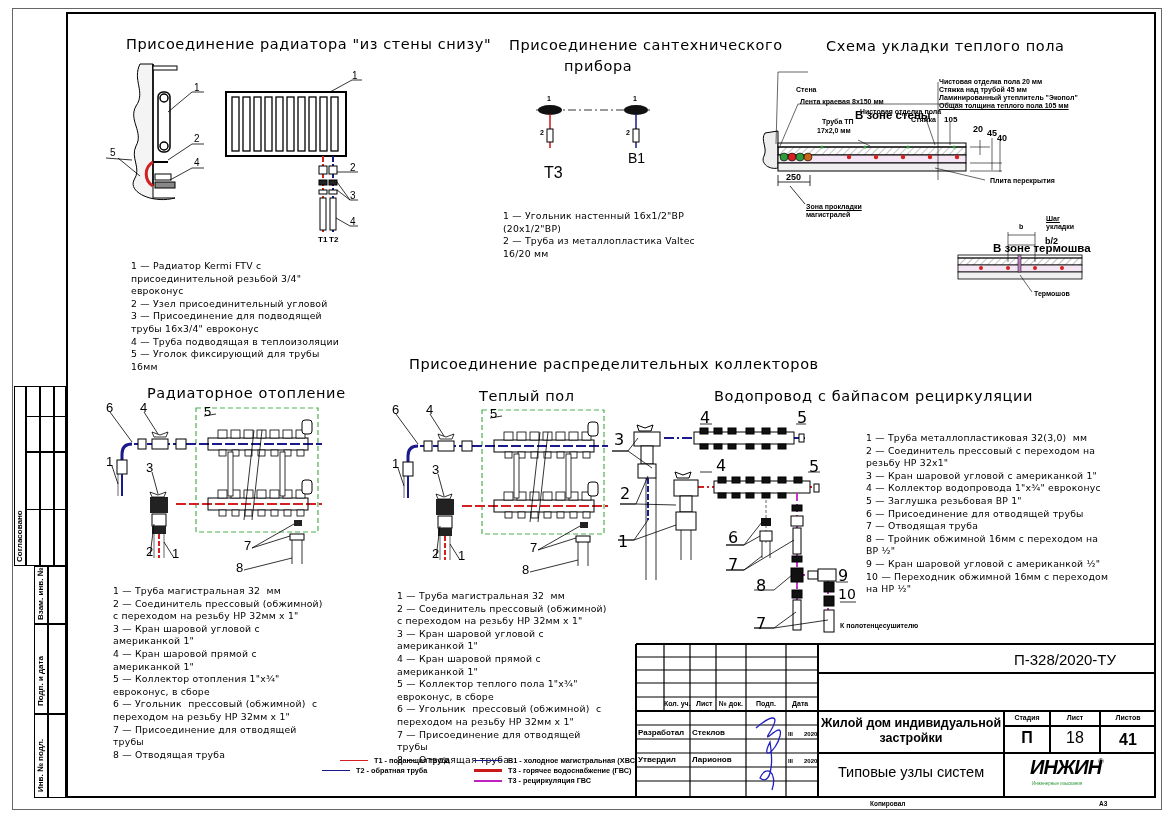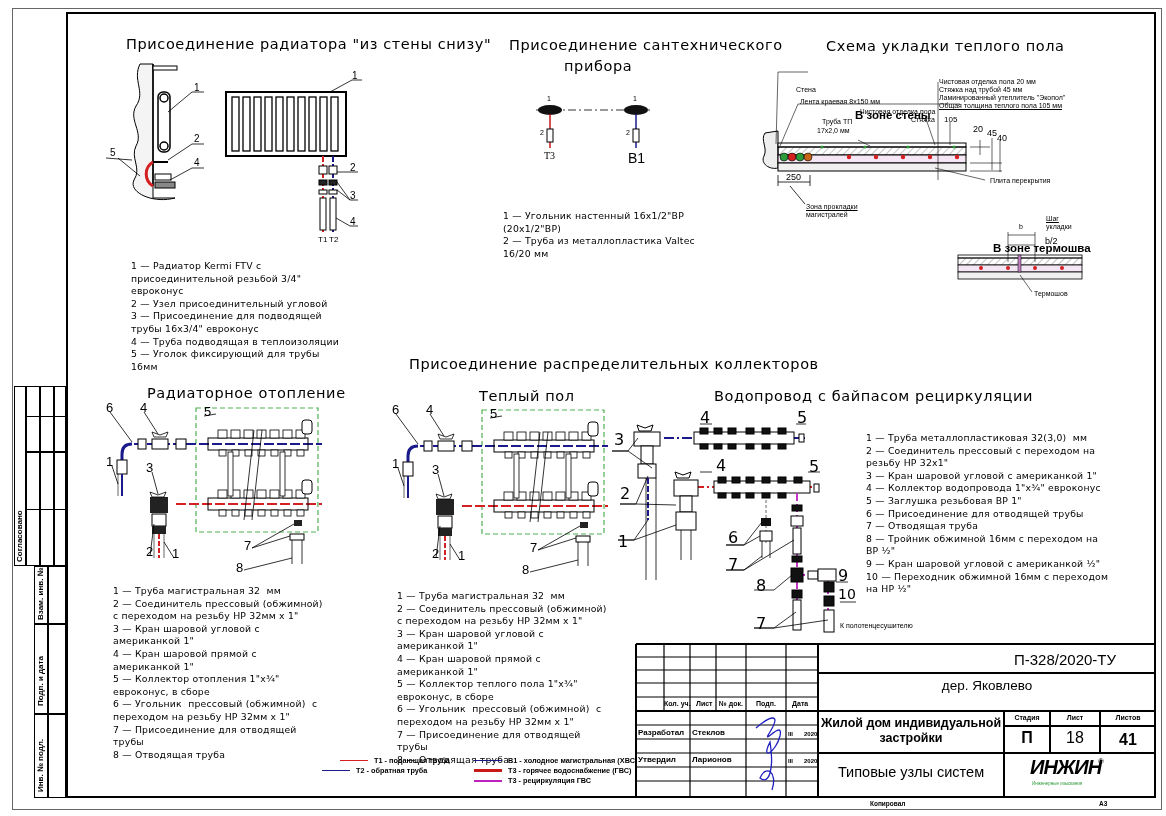--- a/index.html
+++ b/index.html
@@ -3,21 +3,21 @@
 <meta charset="utf-8">
 <style>
   * { box-sizing: border-box; margin: 0; padding: 0; }
   body { width: 1166px; height: 816px; background: #fff; position: relative; overflow: hidden; font-family: "DejaVu Sans", sans-serif; color: #000; }
   .abs { position: absolute; }
   .frame-outer { left: 12px; top: 8px; width: 1150px; height: 802px; border: 1px solid #666; }
   .frame-inner { left: 66px; top: 12px; width: 1090px; height: 786px; border: 2px solid #000; }
   .title { font-size: 14.5px; letter-spacing: 0.6px; white-space: nowrap; }
   .sub { font-size: 11.5px; font-family: "Liberation Sans", sans-serif; font-weight: bold; margin-top: 40px; }
   .note { font-size: 9.3px; line-height: 12.6px; white-space: pre; letter-spacing: 0.2px; }
-  .tiny { font-size: 7px; font-family: "Liberation Sans", sans-serif; font-weight: normal; white-space: nowrap; }
+  .tiny { font-size: 7px; font-family: "Liberation Sans", sans-serif; font-weight: bold; white-space: nowrap; }
   svg { position: absolute; overflow: visible; }
   .side-cell { position: absolute; border: 1px solid #000; }
   .vtext { position: absolute; transform: rotate(-90deg); transform-origin: left top; font-size: 8px; font-family: "Liberation Sans", sans-serif; font-weight: bold; white-space: nowrap; }
   .tb { position: absolute; font-family: "Liberation Sans", sans-serif; white-space: nowrap; }
   .legend-item { position: absolute; display: flex; align-items: center; font-size: 7.3px; font-family: "Liberation Sans", sans-serif; font-weight: bold; white-space: nowrap; }
   .legend-line { display: inline-block; width: 28px; margin-right: 6px; }
 </style>
 </head>
 <body>
 
@@ -131,21 +131,21 @@
   <ellipse cx="636" cy="110" rx="12" ry="5" fill="#111"></ellipse>
   <line x1="550" y1="114" x2="550" y2="148" stroke="#c81818" stroke-width="1.5"></line>
   <line x1="636" y1="114" x2="636" y2="148" stroke="#1a1a8c" stroke-width="1.5"></line>
   <rect x="547" y="129" width="6" height="13" fill="#fff" stroke="#000"></rect>
   <rect x="633" y="129" width="6" height="13" fill="#fff" stroke="#000"></rect>
 </svg>
 <div class="abs tiny" style="left:547px;top:95px;">1</div>
 <div class="abs tiny" style="left:633px;top:95px;">1</div>
 <div class="abs tiny" style="left:540px;top:129px;">2</div>
 <div class="abs tiny" style="left:626px;top:129px;">2</div>
-<div class="abs" style="left:544px;top:150px;font-size:10px;font-family:Liberation Serif, serif;">Т3</div>
+<div class="abs" style="left:544px;top:164px;font-size:16px;font-family:Liberation Sans, sans-serif;">Т3</div>
 <div class="abs" style="left:628px;top:150px;font-size:14px;font-family:'Liberation Sans',sans-serif;">В1</div>
 <div class="abs note" style="left:503px;top:210px;">1 — Угольник настенный 16х1/2"ВР
 (20х1/2"ВР)
 2 — Труба из металлопластика Valtec
 16/20 мм</div>
 
 <div class="abs title" style="left:826px;top:38px;">Схема укладки теплого пола</div>
 <div class="abs sub" style="left:855px;top:69px;">В зоне стены</div>
 <div class="abs tiny" style="left:939px;top:78px;line-height:8px;">
   <div>Чистовая отделка пола  20 мм</div>
@@ -622,21 +622,20 @@
 <div class="tb" style="left:692px;top:728px;font-size:8px;font-weight:bold;">Стеклов</div>
 <div class="tb" style="left:788px;top:731px;font-size:6px;font-weight:bold;">III</div>
 <div class="tb" style="left:804px;top:731px;font-size:6px;font-weight:bold;">2020</div>
 <div class="tb" style="left:638px;top:755px;font-size:8px;font-weight:bold;">Утвердил</div>
 <div class="tb" style="left:692px;top:755px;font-size:8px;font-weight:bold;">Ларионов</div>
 <div class="tb" style="left:788px;top:758px;font-size:6px;font-weight:bold;">III</div>
 <div class="tb" style="left:804px;top:758px;font-size:6px;font-weight:bold;">2020</div>
 
 <div class="tb" style="left:1014px;top:651px;font-size:15px;">П-328/2020-ТУ</div>
 <div class="tb" style="left:818px;top:678px;width:338px;text-align:center;font-size:13.5px;line-height:16px;">
-  <div>дер. Яковлево</div>
 </div>
 <div class="tb" style="left:818px;top:716px;width:186px;text-align:center;font-size:12.5px;font-weight:bold;line-height:15px;">
   <div>Жилой дом индивидуальной</div>
   <div>застройки</div>
 </div>
 <div class="tb" style="left:1004px;top:714px;width:46px;text-align:center;font-size:7px;font-weight:bold;">Стадия</div>
 <div class="tb" style="left:1050px;top:714px;width:50px;text-align:center;font-size:7px;font-weight:bold;">Лист</div>
 <div class="tb" style="left:1100px;top:714px;width:56px;text-align:center;font-size:7px;font-weight:bold;">Листов</div>
 <div class="tb" style="left:1004px;top:729px;width:46px;text-align:center;font-size:16px;font-weight:bold;">П</div>
 <div class="tb" style="left:1050px;top:729px;width:50px;text-align:center;font-size:16px;">18</div>

